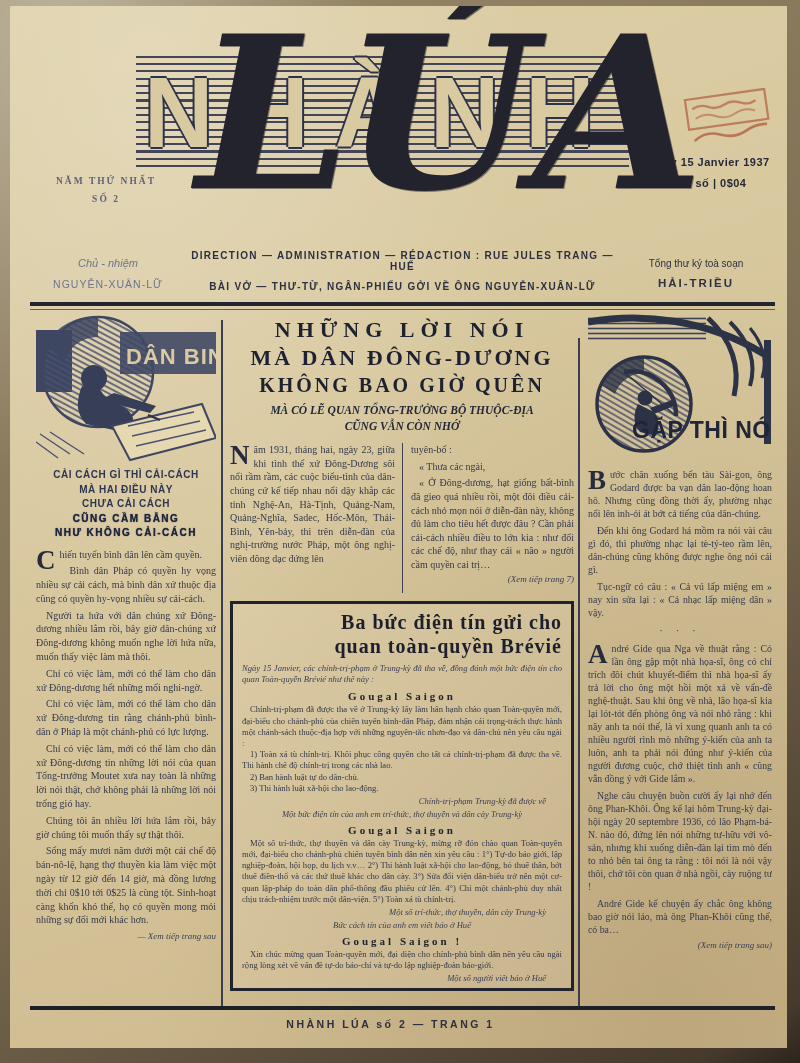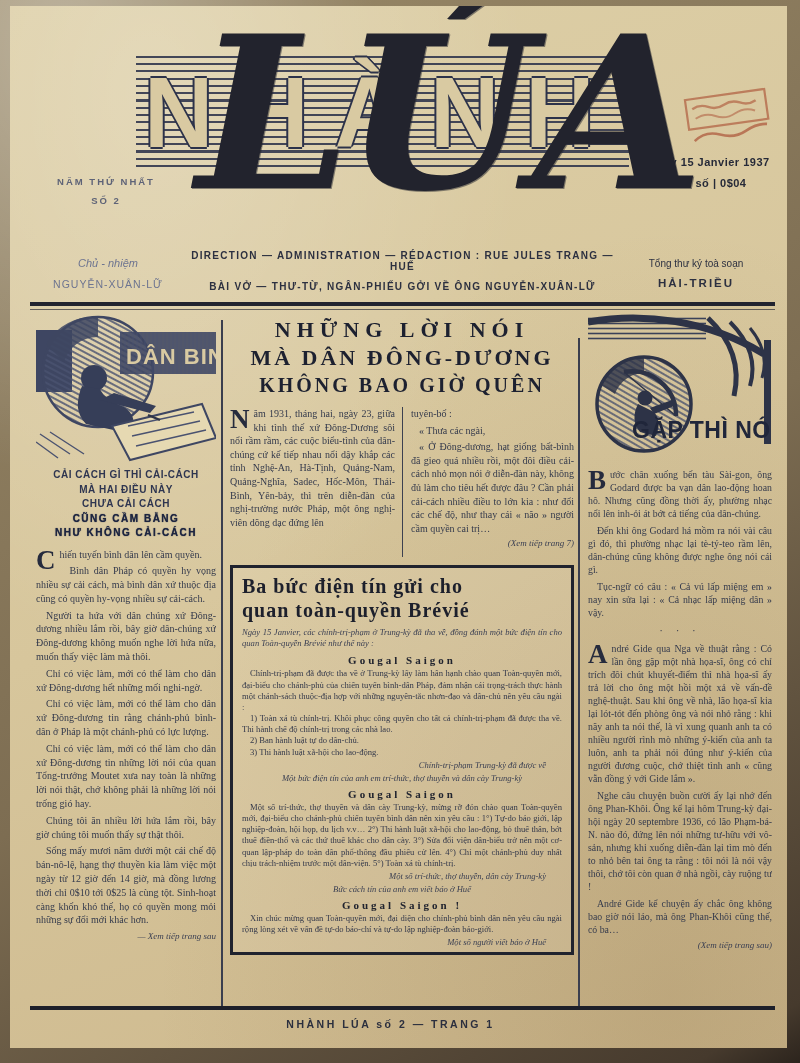--- a/index.html
+++ b/index.html
@@ -36,21 +36,21 @@
     font-family:"DejaVu Serif","Liberation Serif",serif;font-style:italic;font-weight:bold;
     font-size:212px;line-height:1.08;letter-spacing:4px;color:#22232d;
     transform:scaleX(1.04);transform-origin:left top;white-space:nowrap;
     text-shadow:1px 1px 0 rgba(34,35,45,.5);
   }
   .issue-block{
     position:absolute;left:36px;top:170px;width:120px;text-align:center;
     font-family:"Liberation Sans",sans-serif;font-size:9.5px;font-weight:bold;
     letter-spacing:2px;color:#5e6377;
   }
-  .issue-block div{margin-bottom:8px;}
+  .issue-block div{margin-bottom:8px;font-family:Liberation Serif, serif;}
   .date-block{
     position:absolute;left:626px;top:150px;width:146px;text-align:center;
     font-family:"Liberation Sans",sans-serif;font-size:11px;font-weight:bold;color:#262a38;
   }
   .date-block div{margin-bottom:9px;letter-spacing:.5px;}
   .stamp{
     position:absolute;left:676px;top:86px;width:88px;height:54px;
     transform:rotate(-8deg);opacity:.8;
   }
   
@@ -92,21 +92,21 @@
   .subhead{margin-top:5px;text-align:center;font-weight:bold;font-style:italic;
     font-size:11.5px;line-height:1.35;color:#232838;}
   .acols{margin-top:9px;display:flex;height:150px;overflow:hidden;}
   .acol1{width:50%;padding-right:7px;box-sizing:border-box;}
   .acol2{width:50%;border-left:1px solid #3c4050;padding-left:8px;box-sizing:border-box;}
   .acols p{margin:0 0 3px;font-size:10px;line-height:1.36;text-align:justify;color:#343a4c;text-indent:8px;}
   .acols p.nofirst{text-indent:0;}
   
   .tgbox{margin-top:8px;border:3px solid #20232e;padding:6px 9px;height:372px;overflow:hidden;
     background:rgba(255,250,230,.12);}
-  .tg-title{text-align:left;font-weight:900;font-size:20px;line-height:1.2;color:#1d202c;letter-spacing:1px;}
+  .tg-title{text-align:right;font-weight:900;font-size:20px;line-height:1.2;color:#1d202c;letter-spacing:1px;}
   .tg-intro{margin-top:5px;font-style:italic;font-size:8.6px;line-height:1.3;text-align:justify;color:#3a3f52;}
   .tg-addr{text-align:center;font-weight:bold;font-size:11px;letter-spacing:3px;color:#20232e;margin:5px 0 2px;}
   .tg-body,.tg-item{font-size:8.6px;line-height:1.3;text-align:justify;color:#33384a;margin:0;text-indent:8px;}
   .tg-sig{font-style:italic;font-size:8.6px;text-align:right;padding-right:16px;color:#3a3f52;margin:2px 0;}
   .tg-div{font-style:italic;font-size:8.6px;text-align:center;color:#3a3f52;margin:3px 0 1px;}
   
   .rbody{margin-top:8px;font-size:9.8px;line-height:1.33;text-align:justify;color:#343a4c;}
   .rbody p{margin:0 0 4px;text-indent:9px;}
   .rbody p.lead{text-indent:0;}
   .sep{ text-align:center;font-size:11px;letter-spacing:5px;color:#343a4c;margin:2px 0 4px;}
@@ -213,20 +213,24 @@
         <div class="cont">— Xem tiếp trang sau</div>
       </div>
     </section>
 
     <section class="centercol">
       <div class="headline">
         <div class="h-l1">NHỮNG LỜI NÓI</div>
         <div class="h-l2">MÀ DÂN ĐÔNG-DƯƠNG</div>
         <div class="h-l3">KHÔNG BAO GIỜ QUÊN</div>
       </div>
+      <div class="subhead">
+        <div>MÀ CÓ LẼ QUAN TỔNG-TRƯỞNG BỘ THUỘC-ĐỊA</div>
+        <div>CŨNG VẪN CÒN NHỚ</div>
+      </div>
 
       <div class="acols">
         <div class="acol1">
           <p class="nofirst"><span class="dropcap">N</span><span>ăm 1931, tháng hai, ngày 23, giữa khi tình thế xứ Đông-Dương sôi nổi rầm rầm, các cuộc biểu-tình của dân-chúng cứ kế tiếp nhau nổi dậy khắp các tỉnh Nghệ-An, Hà-Tịnh, Quảng-Nam, Quảng-Nghĩa, Sadec, Hốc-Môn, Thái-Bình, Yên-bảy, thì trên diễn-đàn của nghị-trường nước Pháp, một ông nghị-viên dõng dạc đứng lên</span></p>
         </div>
         <div class="acol2">
           <p class="nofirst">tuyên-bố :</p>
           <p>« Thưa các ngài,</p>
           <p>« Ở Đông-dương, hạt giống bất-bình đã gieo quá nhiều rồi, một đôi điều cải-cách nhỏ mọn nói ở diễn-đàn này, không đủ làm cho tiêu hết được đâu ? Cần phải cải-cách nhiều điều to lớn kia : như đổi các chế độ, như thay cái « não » người cầm quyền cai trị…</p>
           <div class="cont">(Xem tiếp trang 7)</div>

